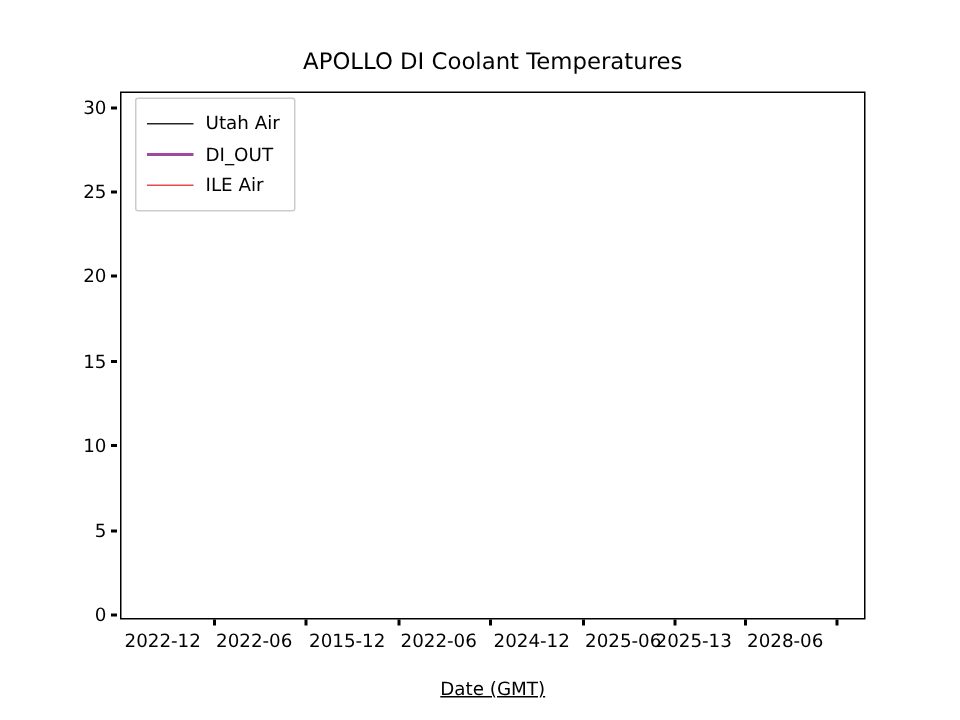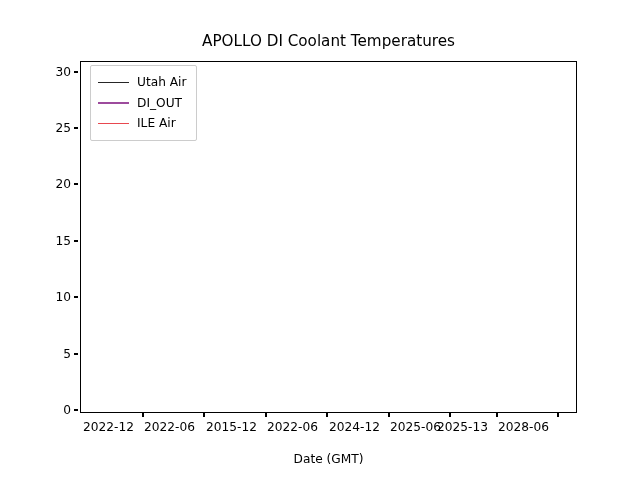--- a/index.html
+++ b/index.html
@@ -84,20 +84,21 @@
   
   #x-axis-label {
     position: absolute;
     left: 80px;
     top: 452px;
     width: 497px;
     text-align: center;
     font-size: 12.2px;
     color: #000000;
     white-space: nowrap;
+    text-decoration: underline;
   }
   .x-tick {
     position: absolute;
     top: 413px;
     width: 0;
     height: 0;
   }
   .x-tick .tick-mark {
     position: absolute;
     left: -0.55px;

